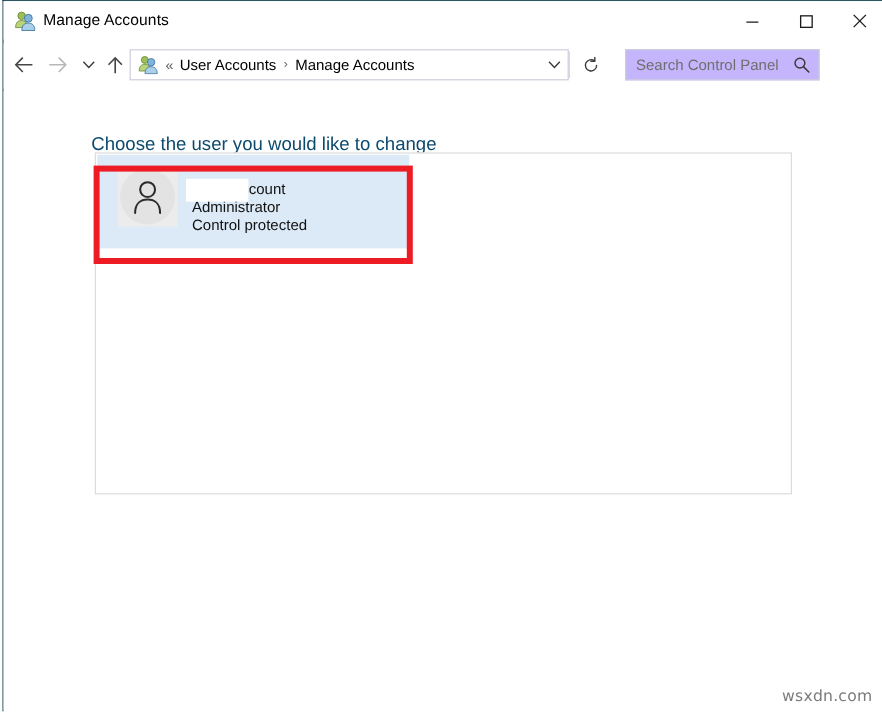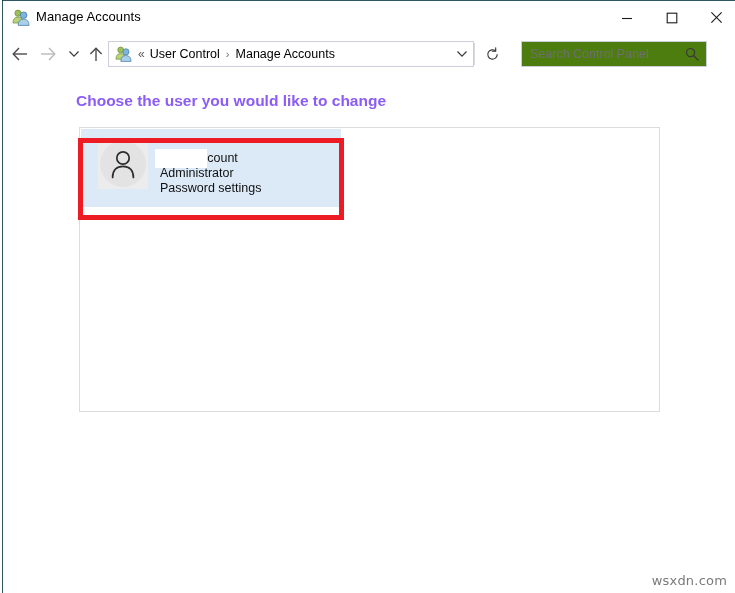--- a/index.html
+++ b/index.html
@@ -143,23 +143,23 @@
   }
   #refresh-btn {
     position: absolute;
     left: 479px; top: 42px;
     width: 26px; height: 24px;
     display: flex; align-items: center; justify-content: center;
   }
   #searchbox {
     position: absolute;
     left: 521px; top: 41px;
-    width: 186px; height: 26px;
+    width: 162px; height: 26px;
     border: 1px solid #cccedb;
-    background: #4d7c0f;
+    background: #c4b5fd;
     box-sizing: border-box;
     display: flex;
     align-items: center;
   }
   #search-input {
     border: none;
     outline: none;
     background: transparent;
     font-family: "Liberation Sans", sans-serif;
     font-size: 12.5px;
@@ -178,25 +178,24 @@
   
   #content {
     position: absolute;
     left: 3px; top: 76px;
     width: 732px;
     height: 516px;
     background: #ffffff;
   }
   #page-heading {
     position: absolute;
-    left: 73px; top: 16px;
+    left: 73px; top: 36px;
     font-size: 15.5px;
-    color: #8b5cf6;
+    color: #0c4a6e;
     white-space: nowrap;
-    font-weight: bold;
   }
   #userlist {
     position: absolute;
     left: 76px; top: 51px;
     width: 581px;
     height: 285px;
     border: 1px solid #dcdcdc;
     background: #ffffff;
     box-sizing: border-box;
   }
@@ -351,21 +350,21 @@
   <div id="addressbar">
     <span id="crumb-icon">
       <svg width="17" height="16" viewBox="0 0 18 17">
         <circle cx="6" cy="4.2" r="3.1" fill="#9cbf57" stroke="#6b8a33" stroke-width="0.7"></circle>
         <path d="M1 14 C1 9.6 3.2 8.1 6 8.1 C8.8 8.1 11 9.6 11 14 Z" fill="#b9d47a" stroke="#6b8a33" stroke-width="0.7"></path>
         <circle cx="11.6" cy="6.2" r="3.3" fill="#7fb4dd" stroke="#3c74a0" stroke-width="0.7"></circle>
         <path d="M6.2 16.4 C6.2 11.8 8.6 10.2 11.6 10.2 C14.6 10.2 17 11.8 17 16.4 Z" fill="#a9cfe9" stroke="#3c74a0" stroke-width="0.7"></path>
       </svg>
     </span>
     <span class="crumb-chevron-dbl">«</span>
-    <span class="crumb-text">User Control</span>
+    <span class="crumb-text">User Accounts</span>
     <span class="crumb-sep">›</span>
     <span class="crumb-text">Manage Accounts</span>
   </div>
 
   <div id="addr-dropdown">
     <svg width="12" height="10" viewBox="0 0 12 10">
       <polyline points="1.5,2.5 6,7.2 10.5,2.5" fill="none" stroke="#3a3a3a" stroke-width="1.2"></polyline>
     </svg>
   </div>
   <div id="addr-divider"></div>
@@ -400,21 +399,21 @@
               <circle cx="14" cy="9" r="6.2" fill="none" stroke="#2b2b2b" stroke-width="1.7"></circle>
               <path d="M3.6 28.5 C3.6 20.6 8.4 17.3 14 17.3 C19.6 17.3 24.4 20.6 24.4 28.5" fill="none" stroke="#2b2b2b" stroke-width="1.7" stroke-linecap="round"></path>
             </svg>
           </div>
         </div>
 
         <div id="user-textblock">
           <span class="user-line" style="visibility:hidden">&nbsp;</span>
           <span class="user-line">Local Account</span>
           <span class="user-line">Administrator</span>
-          <span class="user-line">Password settings</span>
+          <span class="user-line">Control protected</span>
         </div>
       </div>
 
     </div>
 
   </div>
 
   <div id="username-redaction"></div>
 
   <div id="red-highlight"></div>

